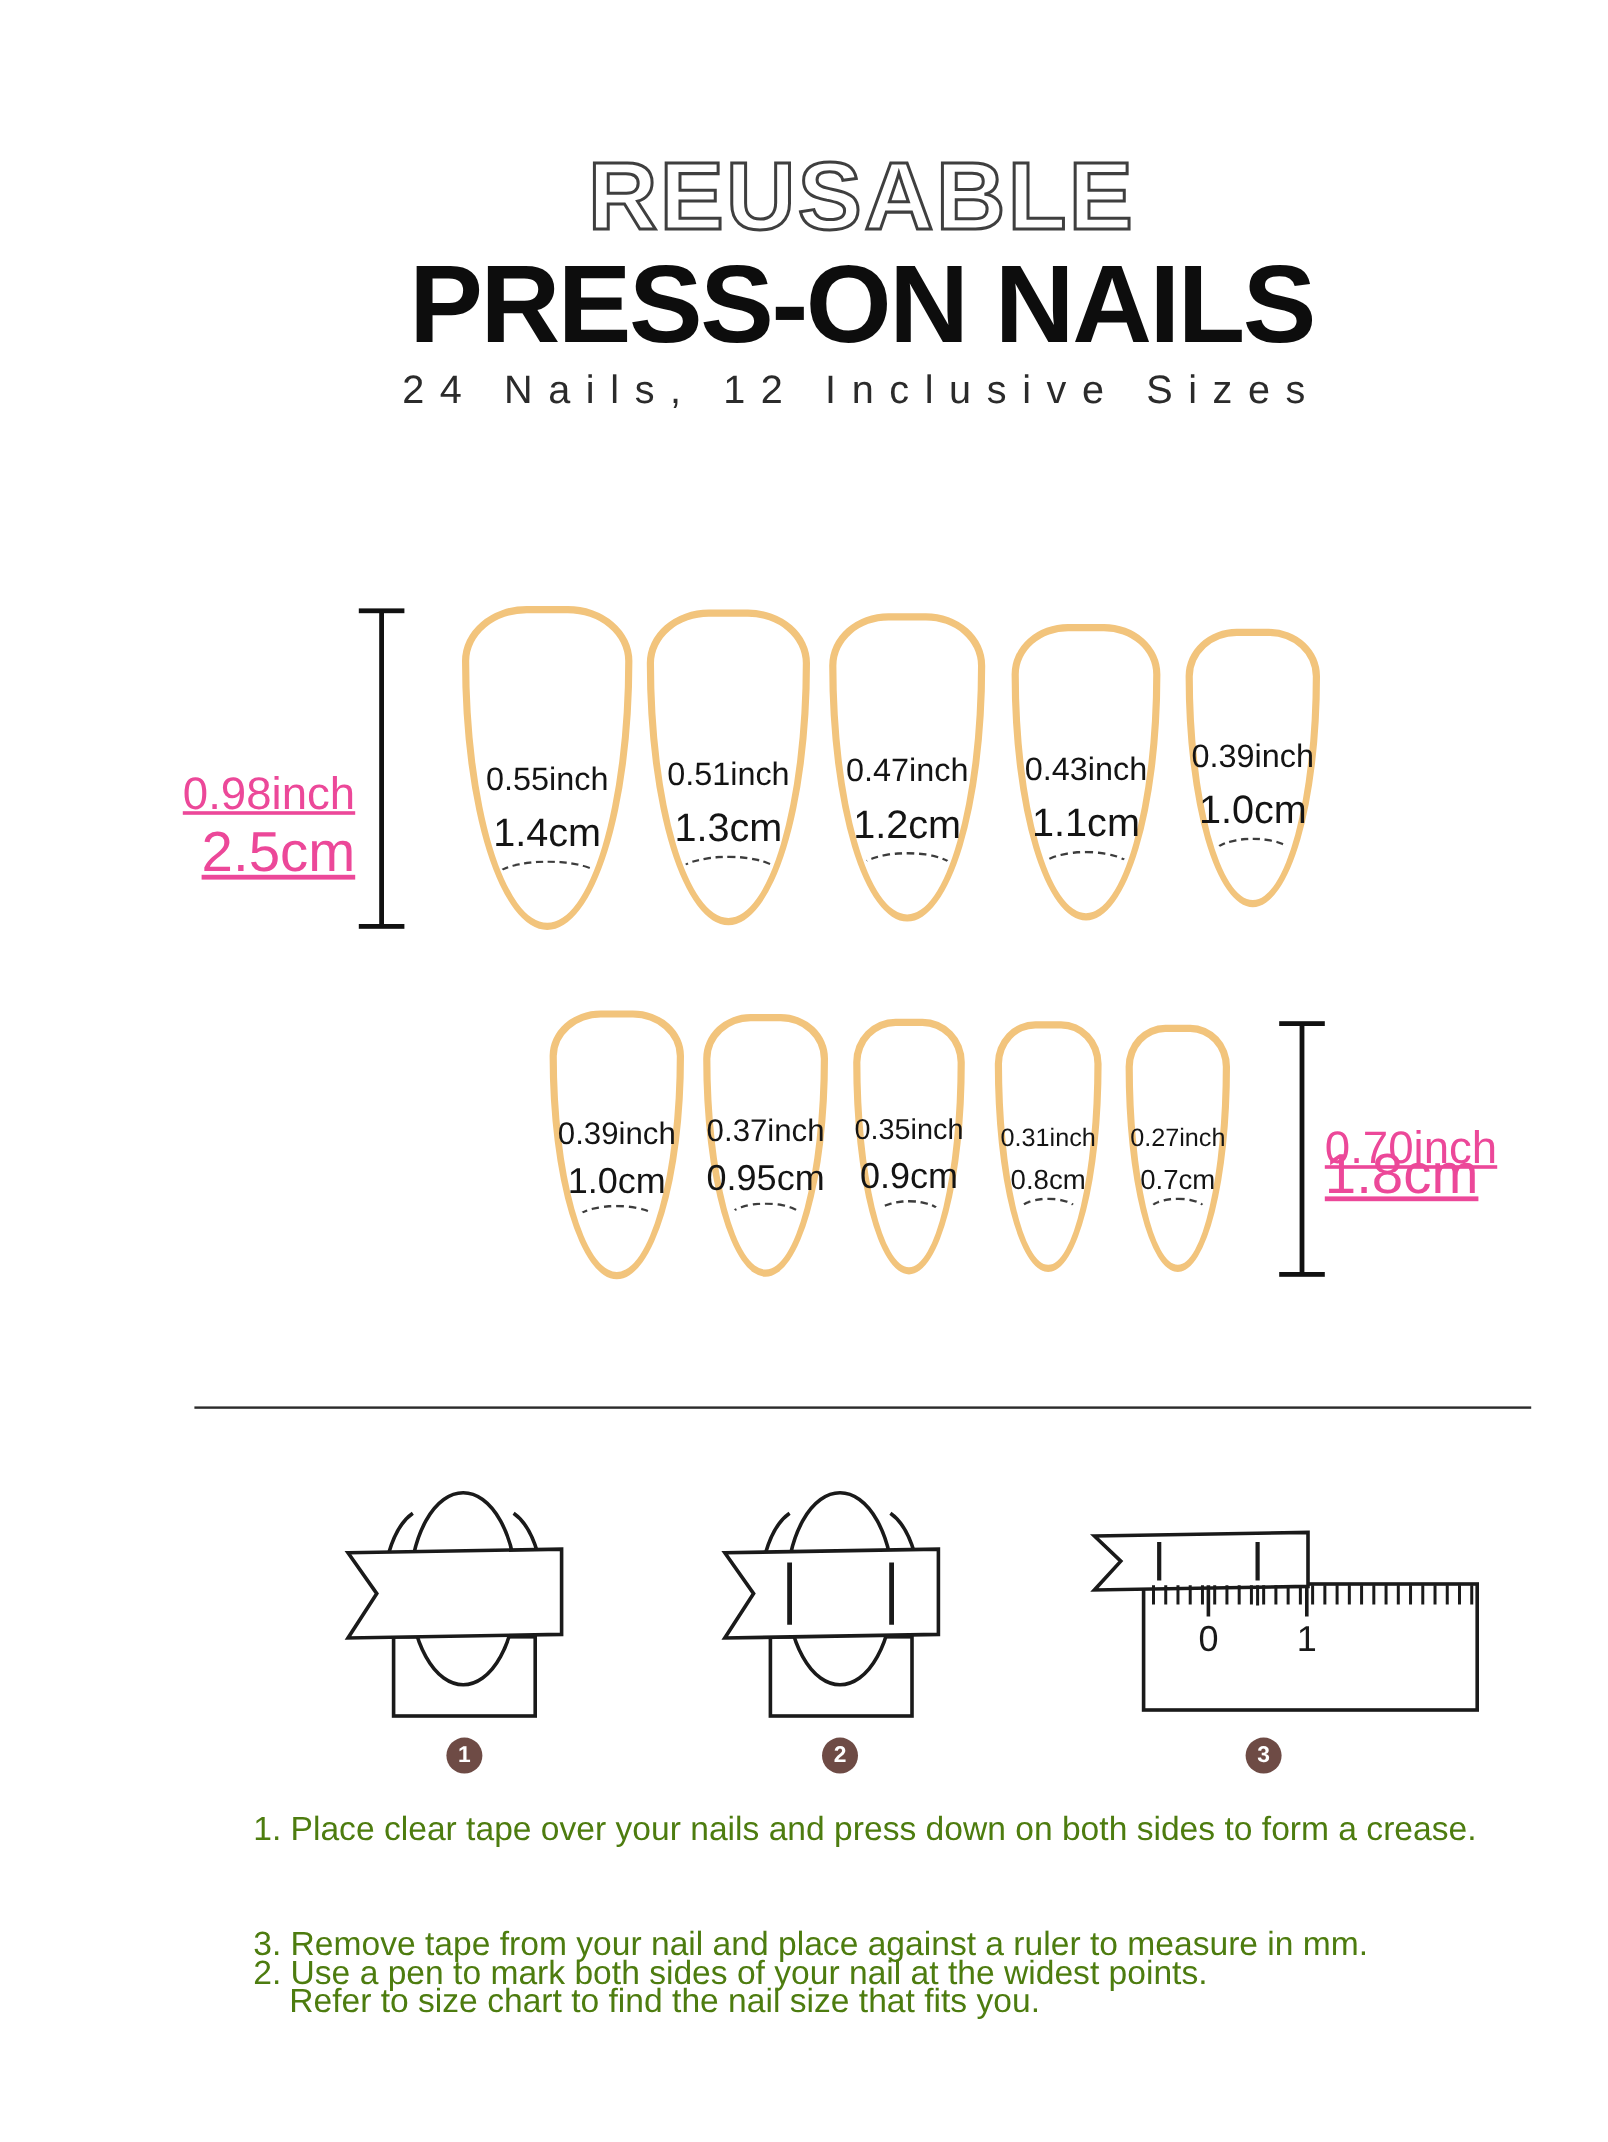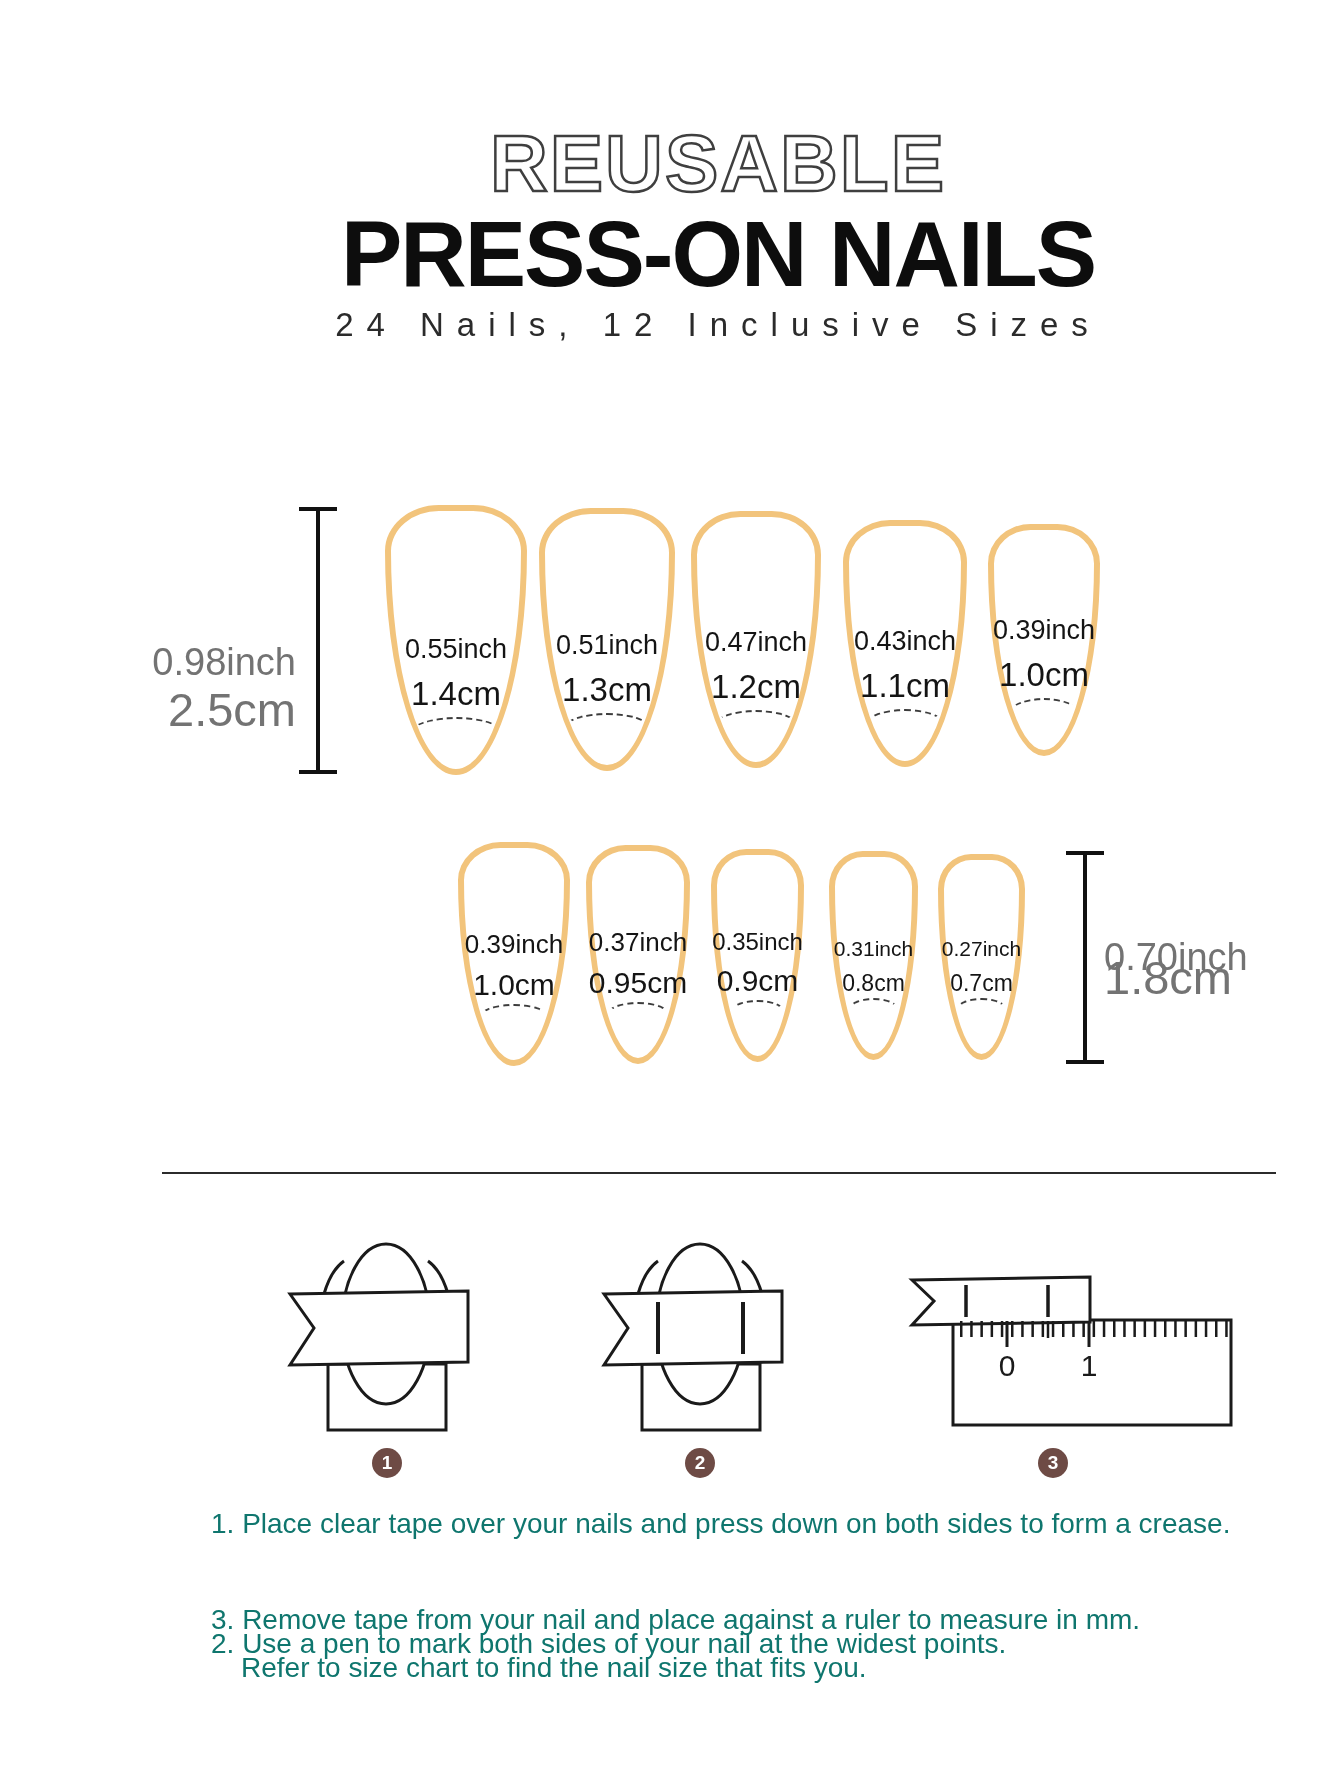--- a/index.html
+++ b/index.html
@@ -21,21 +21,21 @@
   .subtitle {
     position:absolute; left:0; width:100%; text-align:center;
     font-size:33px; font-weight:400; letter-spacing:13px; color:#2b2b2b;
     white-space:nowrap;
   }
   .sub1 { top:306px; }
   .sub2 { top:348px; }
   
   .mline { position:absolute; width:3.5px; background:#111; }
   .mcap  { position:absolute; height:4px; width:38px; background:#111; }
-  .mlabel { position:absolute; color:#737373; white-space:nowrap; }
+  .mlabel { position:absolute; color:#ec4899; white-space:nowrap;text-decoration:underline; }
   .lab-left { width:190px; text-align:right; left:58px; }
   .inch-big { font-size:38px; }
   .cm-big   { font-size:47px; }
   
   .nail {
     position:absolute; border:6px solid #F2C47C;
     border-radius:38% 38% 50% 50% / 17% 17% 83% 83%;
     display:flex; flex-direction:column; align-items:center; justify-content:flex-end;
     background:#fff;
   }
@@ -67,21 +67,21 @@
   
   .divider { position:absolute; left:114px; top:1172px; width:1114px; height:2px; background:#2b2b2b; }
   
   .diagram { position:absolute; }
   .badge {
     position:absolute; width:30px; height:30px; border-radius:50%;
     background:#6E4B45; color:#fff; display:flex; align-items:center; justify-content:center;
     font-size:19px; font-weight:700;
   }
   
-  .instr { position:absolute; left:163px; font-size:28px; color:#0f766e; white-space:nowrap; }
+  .instr { position:absolute; left:163px; font-size:28px; color:#4d7c0f; white-space:nowrap; }
   .indent { left:193px; }
 </style>
 </head>
 <body>
 
 <div class="page">
 
   <div class="title-outline">REUSABLE</div>
   <div class="title-main">PRESS-ON NAILS</div>
   <div class="subtitle sub1">24 Nails, 12 Inclusive Sizes</div>

